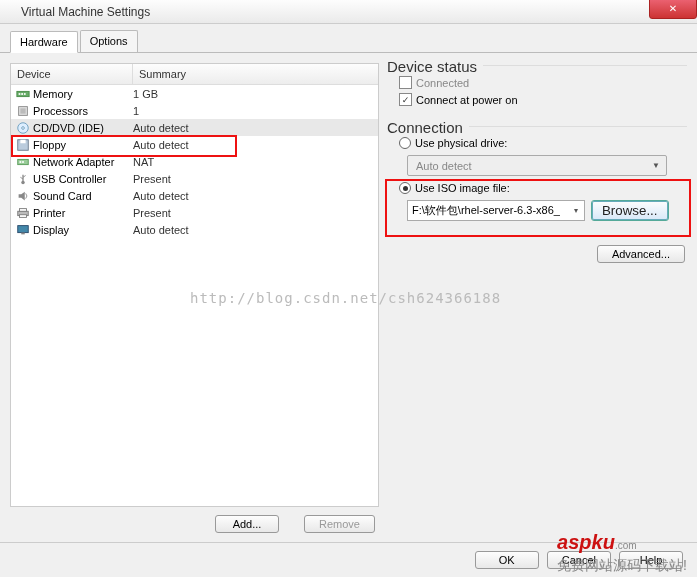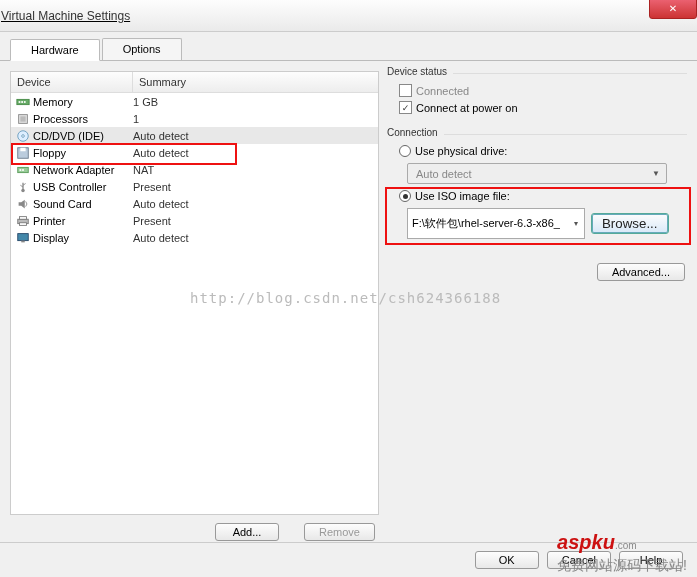--- a/index.html
+++ b/index.html
@@ -1,23 +1,23 @@
 <!DOCTYPE html>
 <html><head>
   <meta charset="utf-8">
   <style>
     * { box-sizing: border-box; margin: 0; padding: 0; }
     body { font-family: "Segoe UI", Tahoma, sans-serif; font-size: 11px; background: #f0f0f0; width: 697px; height: 577px; overflow: hidden; position: relative; }
     
-    .titlebar { background: linear-gradient(#fdfdfd, #eaeaea); height: 32px; border-bottom: 1px solid #ccc; display: flex; align-items: center; padding: 0 1px; position: relative; text-decoration: underline; }
+    .titlebar { background: linear-gradient(#fdfdfd, #eaeaea); height: 24px; border-bottom: 1px solid #ccc; display: flex; align-items: center; padding: 0 21px; position: relative; }
     .titlebar-text { font-size: 12px; color: #333; }
     .close-btn { position: absolute; right: 0; top: -3px; width: 48px; height: 22px; background: linear-gradient(#e67, #c33); border: 1px solid #a22; border-radius: 0 0 3px 3px; color: #fff; display: flex; align-items: center; justify-content: center; font-size: 10px; }
     
     .tab-strip { padding: 6px 10px 0 10px; display: flex; border-bottom: 1px solid #bbb; }
-    .tab { padding: 4px 20px; border: 1px solid #bbb; border-bottom: none; margin-right: 2px; background: #f5f5f5; border-radius: 2px 2px 0 0; cursor: pointer; }
+    .tab { padding: 4px 9px; border: 1px solid #bbb; border-bottom: none; margin-right: 2px; background: #f5f5f5; border-radius: 2px 2px 0 0; cursor: pointer; }
     .tab.active { background: #fff; position: relative; top: 1px; border-bottom: 1px solid #fff; }
     
     .content { display: flex; padding: 10px; gap: 8px; height: 490px; }
     
     .left-panel { flex: 1; display: flex; flex-direction: column; }
     .device-table { border: 1px solid #ccc; background: #fff; flex: 1; overflow: hidden; }
     .table-header { display: flex; background: linear-gradient(#fdfdfd, #ededed); border-bottom: 1px solid #ddd; }
     .col-device { width: 122px; padding: 4px 6px; border-right: 1px solid #ddd; color: #333; }
     .col-summary { flex: 1; padding: 4px 6px; color: #333; }
     .table-body { }
@@ -26,37 +26,37 @@
     .device-row .icon { width: 16px; height: 14px; margin-right: 2px; display: inline-flex; align-items: center; justify-content: center; }
     .device-row .dev-name { width: 100px; }
     .device-row .dev-summary { color: #333; }
     .highlight-box { position: absolute; border: 2px solid #e11; pointer-events: none; }
     
     .left-buttons { display: flex; justify-content: flex-end; gap: 25px; margin-top: 8px; padding-right: 4px; }
     .btn { padding: 2px 14px; background: linear-gradient(#fdfdfd, #e8e8e8); border: 1px solid #999; border-radius: 3px; cursor: pointer; min-width: 64px; font-size: 11px; }
     .btn.disabled { color: #999; }
     
     .right-panel { width: 300px; padding-top: 2px; }
-    .group-title { font-size: 10px; color: #333; margin-bottom: 6px; }
+    .group-title { font-size: 15px; color: #333; margin-bottom: 6px; }
     .group { border-top: 1px solid #ddd; padding: 8px 4px 14px 4px; margin-bottom: 4px; position: relative; }
     .group .group-title { position: absolute; top: -8px; left: 0; background: #f0f0f0; padding-right: 6px; }
     
     .checkbox-row, .radio-row { display: flex; align-items: center; gap: 4px; padding: 2px 8px; }
     .checkbox { width: 13px; height: 13px; border: 1px solid #888; background: #fff; display: inline-flex; align-items: center; justify-content: center; font-size: 9px; color: #333; }
     .radio { width: 12px; height: 12px; border: 1px solid #666; border-radius: 50%; background: #fff; display: inline-flex; align-items: center; justify-content: center; }
     .radio.checked::after { content: ''; width: 5px; height: 5px; background: #333; border-radius: 50%; }
     .disabled-label { color: #888; }
     
     .dropdown { display: flex; align-items: center; background: linear-gradient(#fff, #eee); border: 1px solid #aaa; border-radius: 2px; padding: 2px 4px; height: 21px; }
     .dropdown.disabled { color: #888; background: #eee; }
     .dropdown-text { flex: 1; padding: 0 4px; }
     .dropdown-arrow { font-size: 8px; color: #555; padding: 0 2px; }
     
     .iso-row { display: flex; align-items: center; gap: 6px; margin: 4px 16px 0 16px; position: relative; }
-    .iso-input { flex: 1; border: 1px solid #aaa; background: #fff; padding: 2px 4px; height: 31px; display: flex; align-items: center; gap: 12px; }
+    .iso-input { flex: 1; border: 1px solid #aaa; background: #fff; padding: 2px 4px; height: 21px; display: flex; align-items: center; gap: 12px; }
     .iso-input-text { flex: 1; white-space: nowrap; overflow: hidden; }
     .browse-btn { padding: 2px 10px; background: linear-gradient(#fdfdfd, #d8e8f8); border: 1px solid #5a9; border-radius: 3px; cursor: pointer; color: #222; }
     .highlight-browse { box-shadow: 0 0 0 1px #6ab inset; }
     
     .adv-btn-row { display: flex; justify-content: flex-end; margin-top: 10px; padding-right: 2px; }
     
     .watermark { position: absolute; top: 290px; left: 190px; color: #bbb; font-size: 14px; font-family: monospace; letter-spacing: 1px; pointer-events: none; }
     
     .bottom-bar { position: absolute; bottom: 0; left: 0; right: 0; border-top: 1px solid #ccc; background: #f0f0f0; padding: 8px 14px; display: flex; justify-content: flex-end; gap: 8px; align-items: center; }
     .logo { position: absolute; right: 10px; bottom: 2px; font-size: 18px; font-weight: bold; font-style: italic; color: #c11; pointer-events: none; }

